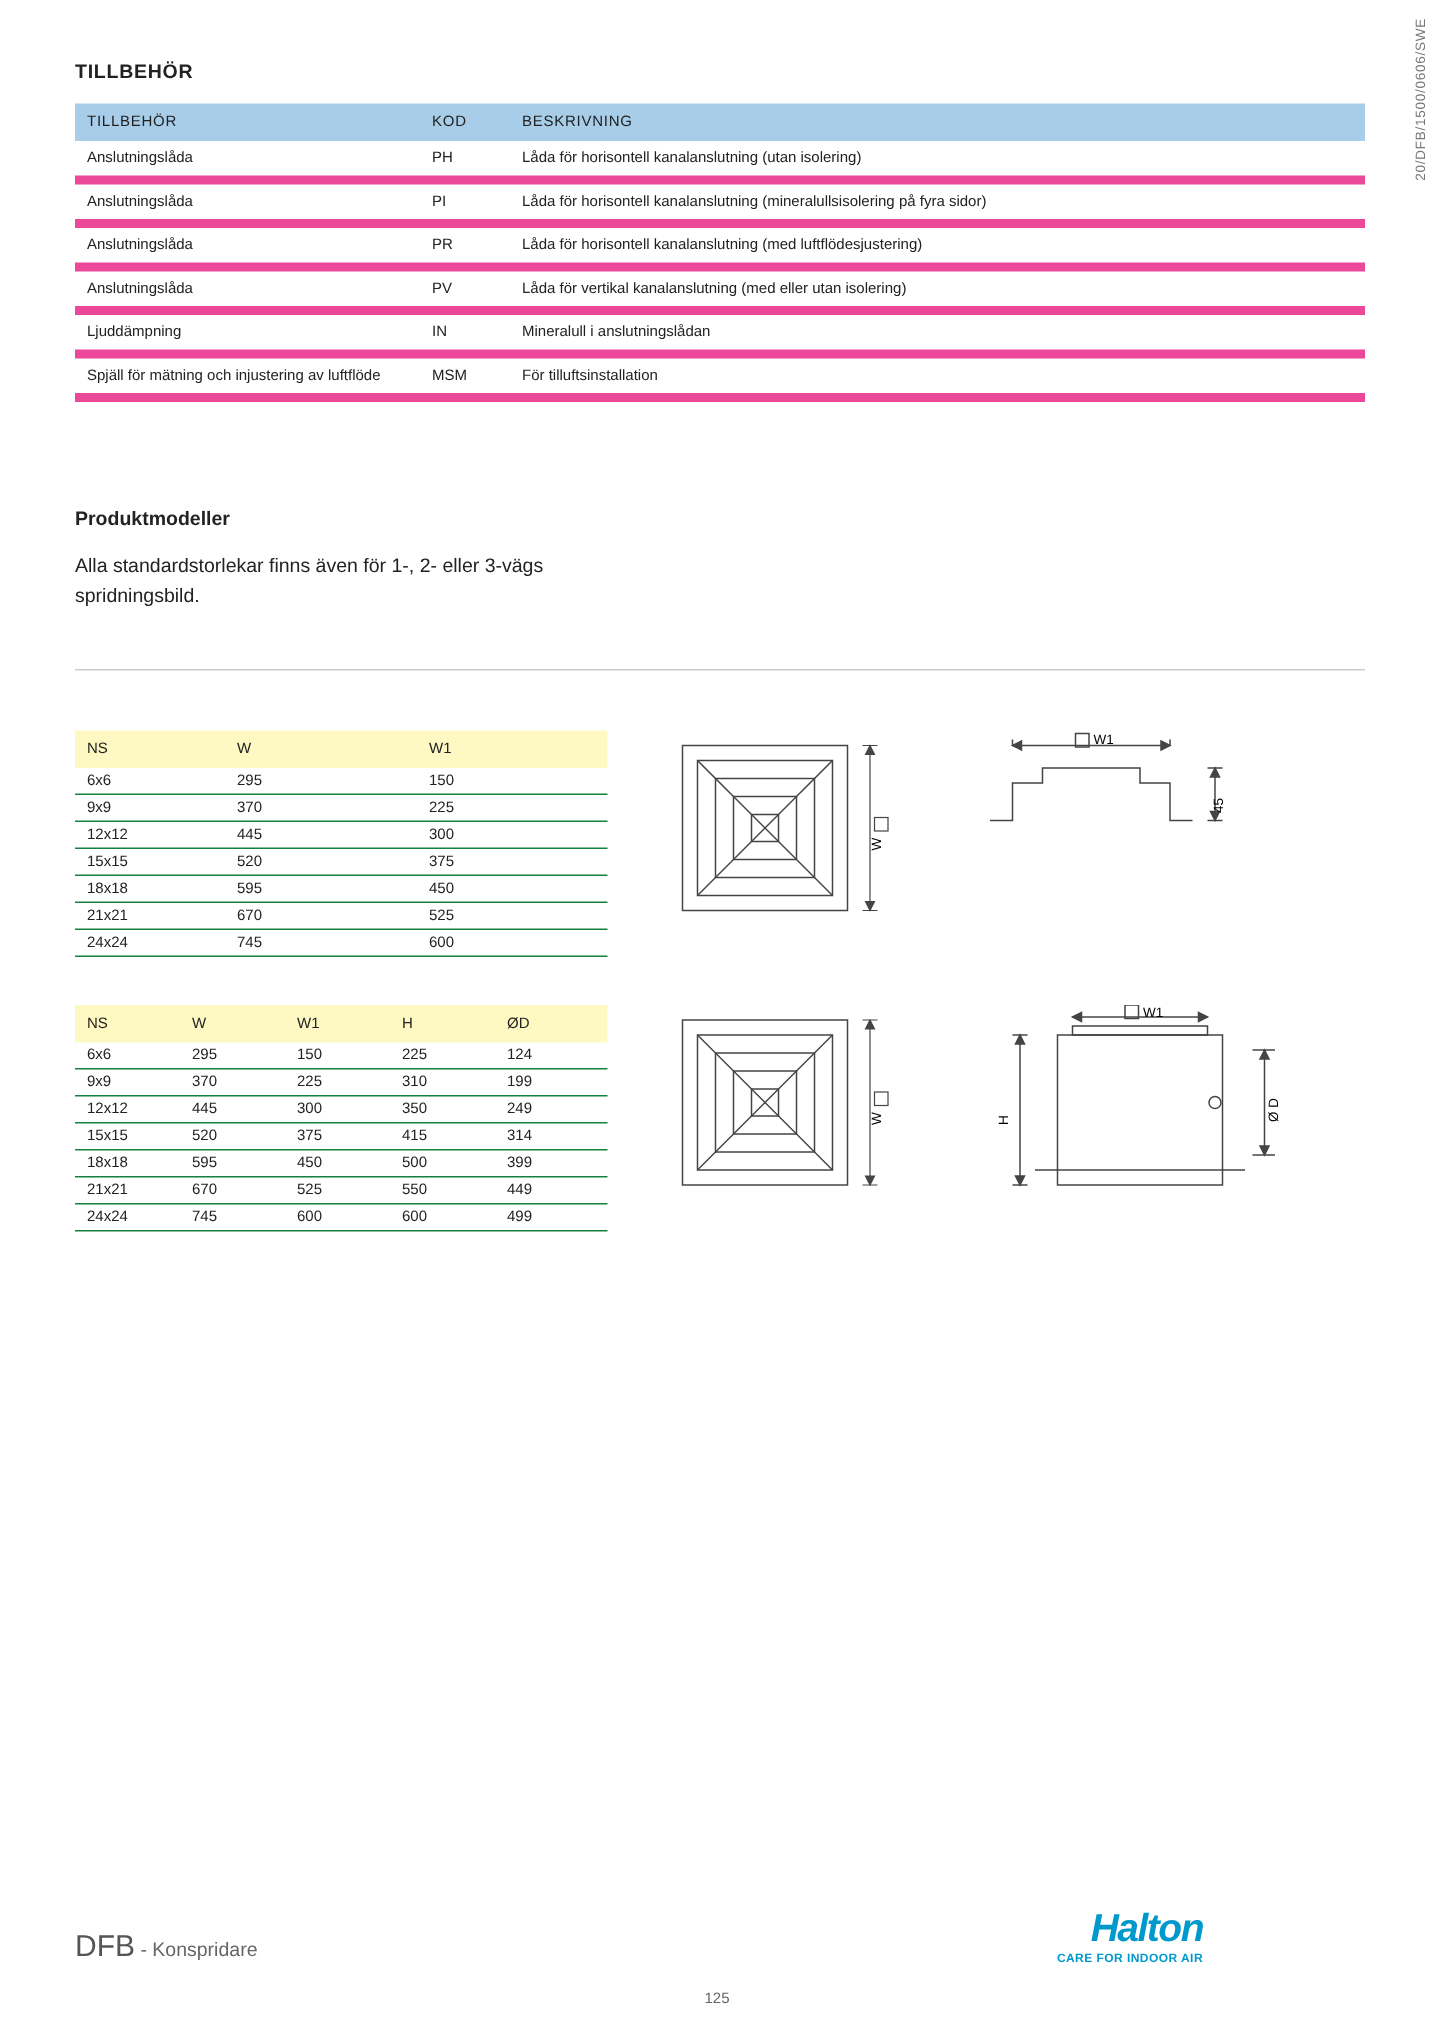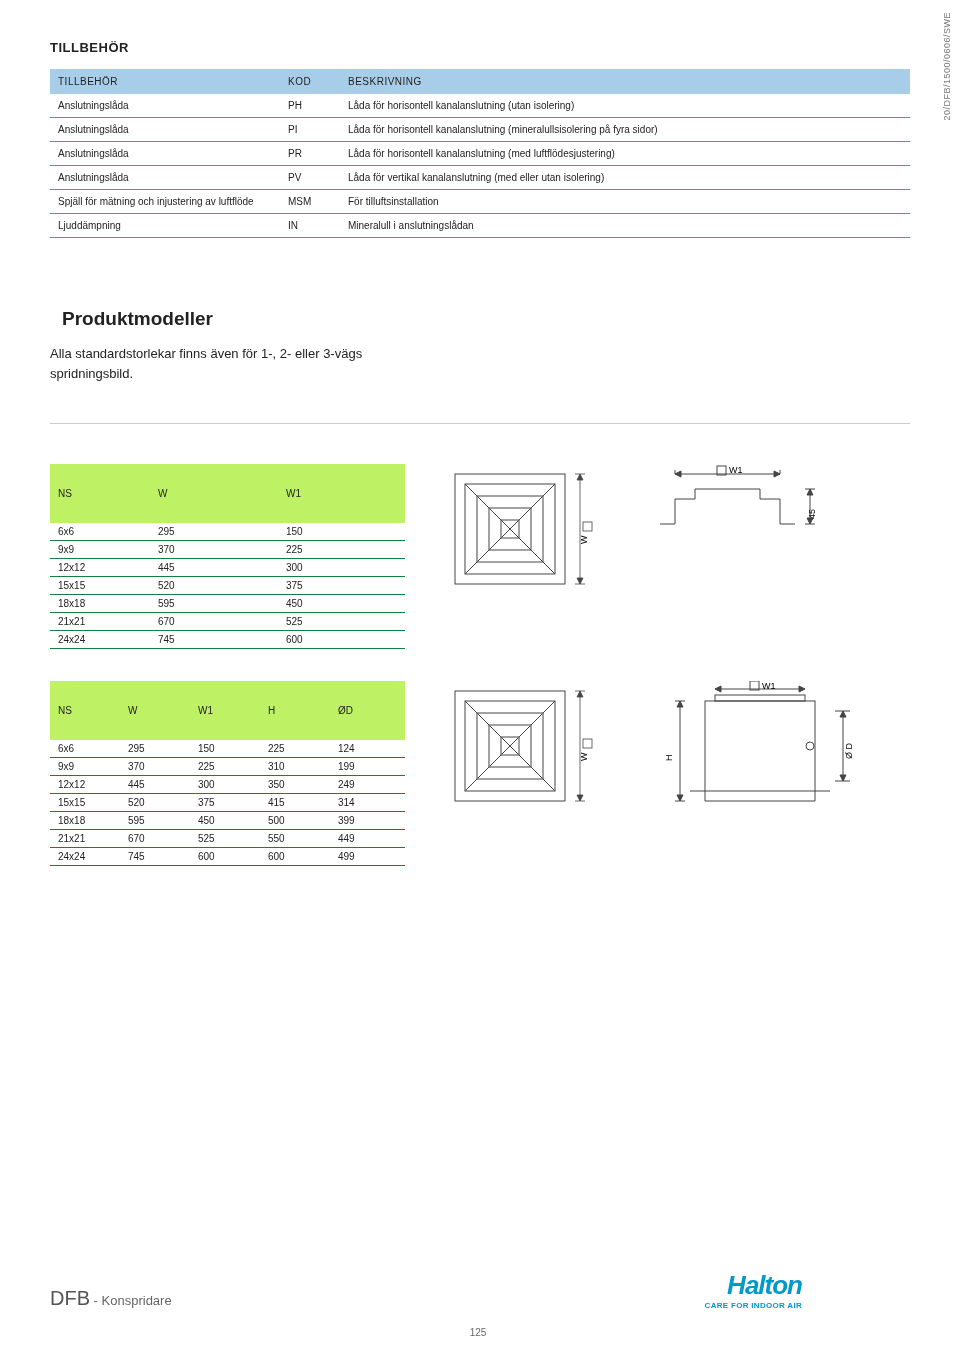--- a/index.html
+++ b/index.html
@@ -27,34 +27,34 @@
   h2.section-title {
     font-size: 13px;
     font-weight: bold;
     letter-spacing: 0.5px;
     margin-bottom: 14px;
     color: #222;
   }
   
   .tbl1 { width: 100%; border-collapse: collapse; font-size: 10px; }
   .tbl1 thead td { background: #a7cde9; padding: 7px 8px; font-weight: normal; letter-spacing: 0.5px; }
-  .tbl1 tbody td { padding: 6px 8px; border-bottom: 1px solid #ec4899; vertical-align: top; }
+  .tbl1 tbody td { padding: 6px 8px; border-bottom: 6px solid #ec4899; vertical-align: top; }
   .tbl1 .c1 { width: 230px; }
   .tbl1 .c2 { width: 60px; }
   .tbl1 .c3 { }
   
   .pm-block { margin-top: 70px; }
-  .pm-title { font-size: 19px; font-weight: bold; margin-bottom: 14px; margin-left: 12px; }
+  .pm-title { font-size: 13px; font-weight: bold; margin-bottom: 14px; }
   .pm-text { font-size: 13px; line-height: 1.5; }
   .hr { border: none; border-top: 1px solid #ccc; margin: 40px 0 40px 0; }
   
   .dims-title { font-size: 12px; font-weight: bold; letter-spacing: 0.5px; margin-bottom: 16px; color: #1a5a9e; }
   .dims-row { display: flex; align-items: flex-start; gap: 30px; margin-bottom: 32px; }
   .tblsmall { border-collapse: collapse; font-size: 10px; }
-  .tblsmall thead td { background: #bef264; padding: 24px 8px; }
+  .tblsmall thead td { background: #fef9c3; padding: 7px 8px; }
   .tblsmall tbody td { padding: 3px 8px; border-bottom: 1px solid #15803d; }
   .tblA { width: 355px; }
   .tblB { width: 355px; }
   .diagram-col { display: flex; align-items: flex-start; gap: 60px; }
   svg { display: block; }
   
   .footer {
     position: absolute;
     bottom: 40px;
     left: 0;
@@ -104,28 +104,28 @@
           <td class="c1">Anslutningslåda</td>
           <td class="c2">PR</td>
           <td class="c3">Låda för horisontell kanalanslutning (med luftflödesjustering)</td>
         </tr>
         <tr>
           <td class="c1">Anslutningslåda</td>
           <td class="c2">PV</td>
           <td class="c3">Låda för vertikal kanalanslutning (med eller utan isolering)</td>
         </tr>
         <tr>
+          <td class="c1">Ljuddämpning</td>
+          <td class="c2">IN</td>
+          <td class="c3">Mineralull i anslutningslådan</td>
+        </tr>
+        <tr>
           <td class="c1">Spjäll för mätning och injustering av luftflöde</td>
           <td class="c2">MSM</td>
           <td class="c3">För tilluftsinstallation</td>
-        </tr>
-        <tr>
-          <td class="c1">Ljuddämpning</td>
-          <td class="c2">IN</td>
-          <td class="c3">Mineralull i anslutningslådan</td>
         </tr>
       </tbody>
   </table>
 
   <div class="pm-block">
     <div class="pm-title">Produktmodeller</div>
     <div class="pm-text">Alla standardstorlekar finns även för 1-, 2- eller 3-vägs</div>
     <div class="pm-text">spridningsbild.</div>
   </div>
 

